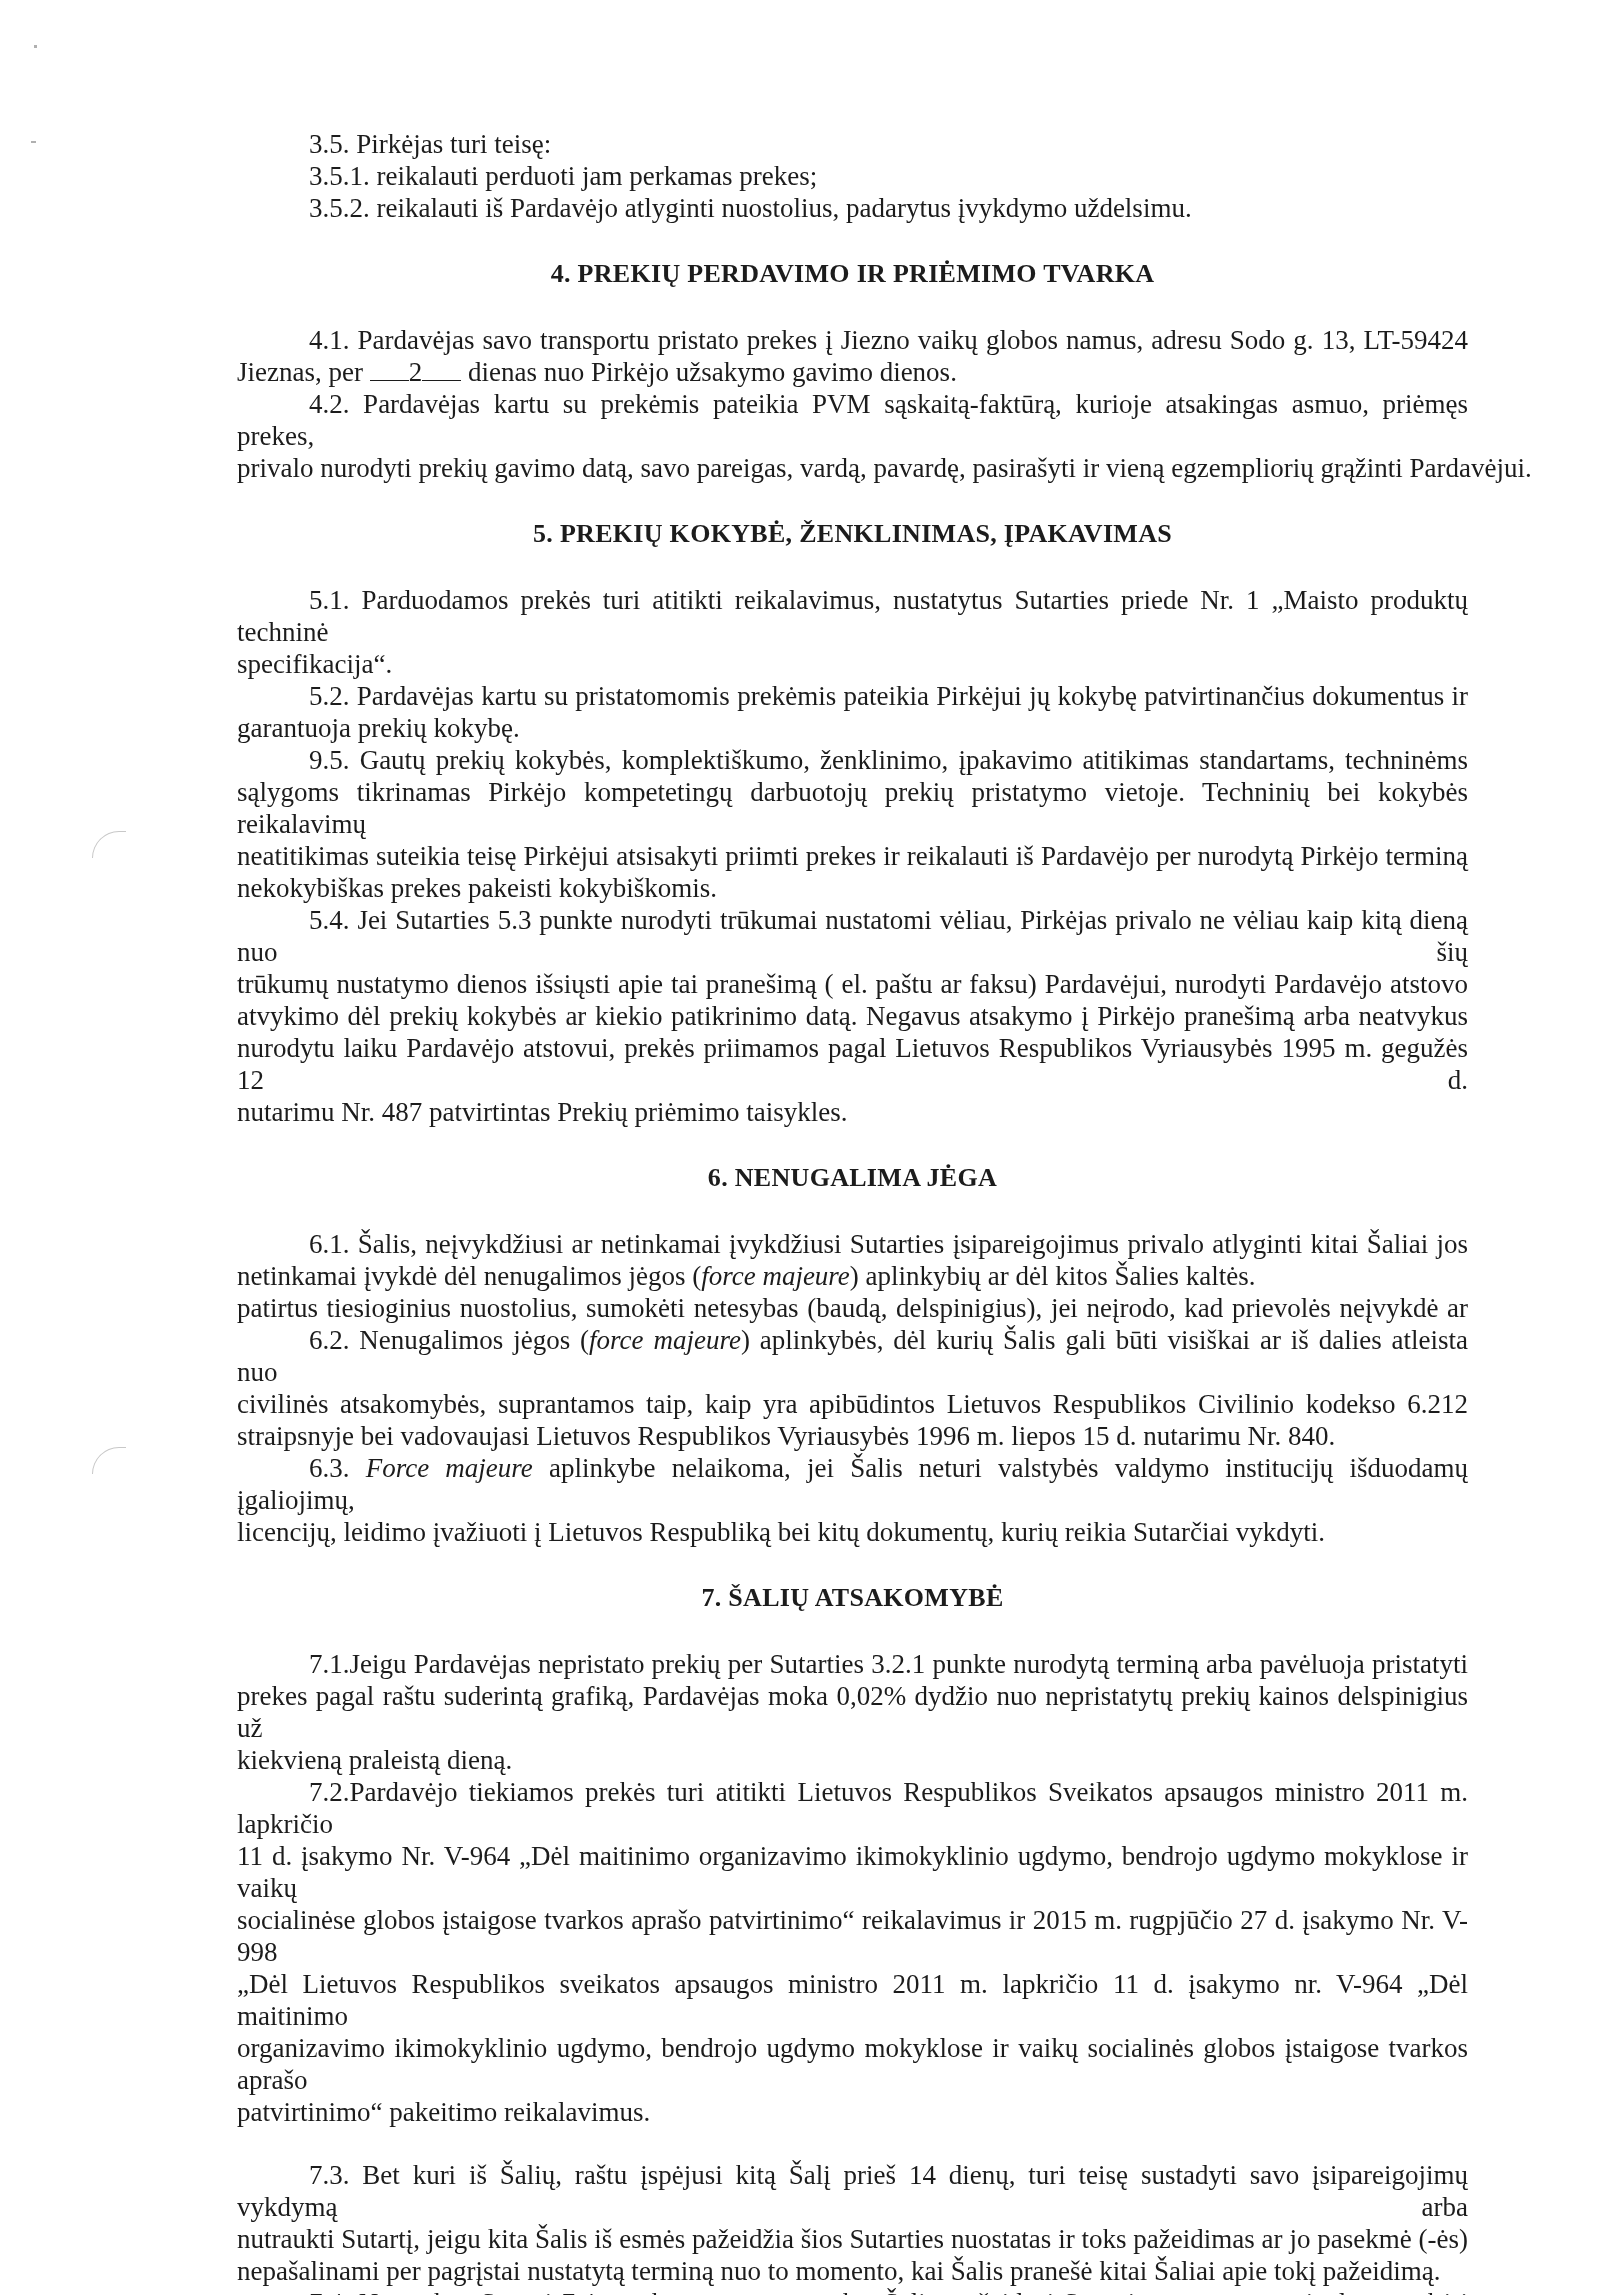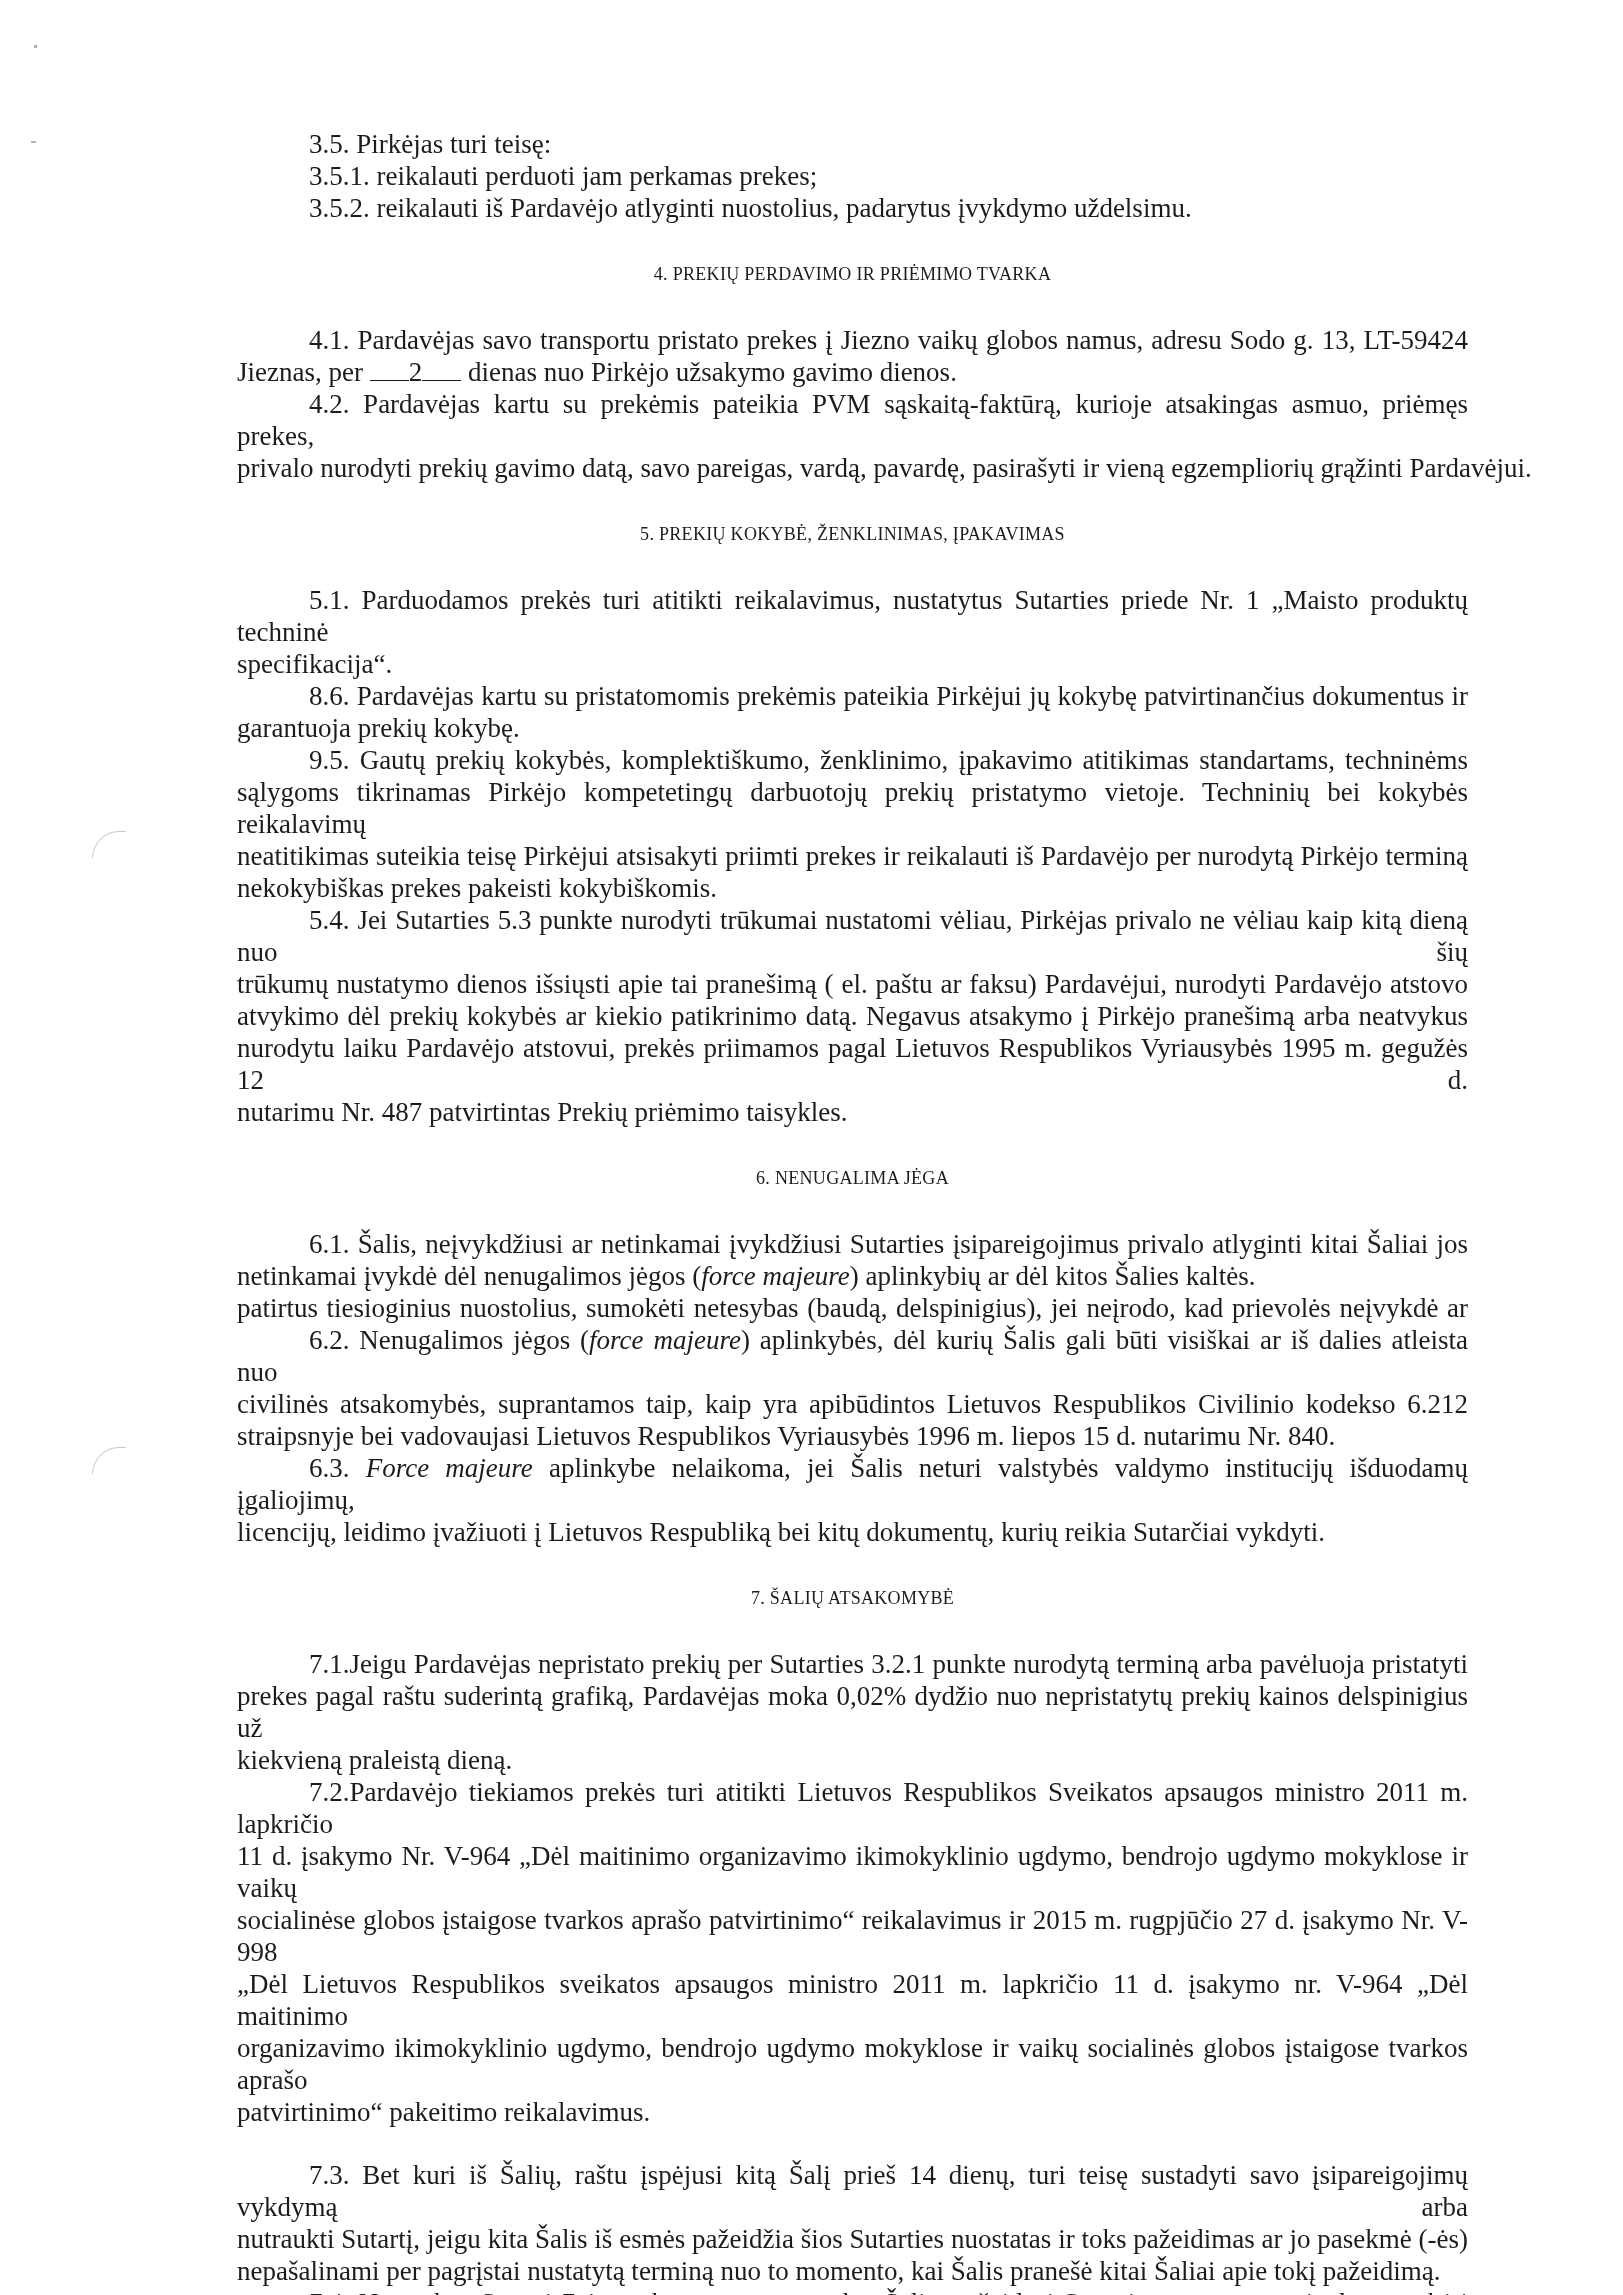--- a/index.html
+++ b/index.html
@@ -11,21 +11,21 @@
   }
   .content {
     position: absolute; left: 237px; top: 128px; width: 1231px;
     font-size: 27px; line-height: 32px;
   }
   .line { display: block; white-space: nowrap; }
   .just { text-align: justify; text-align-last: justify; white-space: normal; }
   .p { margin: 0; }
   .indent { text-indent: 72px; }
   .sec-title {
-    text-align: center; font-weight: normal; font-size: 18px;
+    text-align: center; font-weight: bold; font-size: 26px;
     margin: 34px 0 34px 0; letter-spacing: 0.3px;
   }
   .blank { display: inline-block; border-bottom: 1.3px solid #1c1c1c; width: 39px; height: 23.6px; vertical-align: baseline; }
   .blank-val { display: inline-block; text-align: center; }
   i { font-style: italic; }
   .margin-mark { position: absolute; border: 1.3px solid #c8c8c8; border-right: none; border-bottom: none; border-radius: 39px 0 0 0; width: 33px; height: 26px; }
   .dot { position: absolute; width: 2.6px; height: 2.6px; background: #b0b0b0; }
 </style>
 </head>
 <body>
@@ -52,21 +52,21 @@
         <span>Jieznas, per </span><span class="blank"></span><span class="blank-val">2</span><span class="blank"></span><span> dienas nuo Pirkėjo užsakymo gavimo dienos.</span>
       </p>
       <p class="p line just indent">4.2. Pardavėjas kartu su prekėmis pateikia PVM sąskaitą-faktūrą, kurioje atsakingas asmuo, priėmęs prekes,</p>
       <p class="p line">privalo nurodyti prekių gavimo datą, savo pareigas, vardą, pavardę, pasirašyti ir vieną egzempliorių grąžinti Pardavėjui.</p>
     </div>
 
     <div class="sec-title">5. PREKIŲ KOKYBĖ, ŽENKLINIMAS, ĮPAKAVIMAS</div>
     <div>
       <p class="p line just indent">5.1. Parduodamos prekės turi atitikti reikalavimus, nustatytus Sutarties priede Nr. 1 „Maisto produktų techninė</p>
       <p class="p line">specifikacija“.</p>
-      <p class="p line just indent">8.6. Pardavėjas kartu su pristatomomis prekėmis pateikia Pirkėjui jų kokybę patvirtinančius dokumentus ir</p>
+      <p class="p line just indent">5.2. Pardavėjas kartu su pristatomomis prekėmis pateikia Pirkėjui jų kokybę patvirtinančius dokumentus ir</p>
       <p class="p line">garantuoja prekių kokybę.</p>
       <p class="p line just indent">9.5. Gautų prekių kokybės, komplektiškumo, ženklinimo, įpakavimo atitikimas standartams, techninėms</p>
       <p class="p line just">sąlygoms tikrinamas Pirkėjo kompetetingų darbuotojų prekių pristatymo vietoje. Techninių bei kokybės reikalavimų</p>
       <p class="p line just">neatitikimas suteikia teisę Pirkėjui atsisakyti priimti prekes ir reikalauti iš Pardavėjo per nurodytą Pirkėjo terminą</p>
       <p class="p line">nekokybiškas prekes pakeisti kokybiškomis.</p>
       <p class="p line just indent">5.4. Jei Sutarties 5.3 punkte nurodyti trūkumai nustatomi vėliau, Pirkėjas privalo ne vėliau kaip kitą dieną nuo šių</p>
       <p class="p line just">trūkumų nustatymo dienos išsiųsti apie tai pranešimą ( el. paštu ar faksu) Pardavėjui, nurodyti Pardavėjo atstovo</p>
       <p class="p line just">atvykimo dėl prekių kokybės ar kiekio patikrinimo datą. Negavus atsakymo į Pirkėjo pranešimą arba neatvykus</p>
       <p class="p line just">nurodytu laiku Pardavėjo atstovui, prekės priimamos pagal Lietuvos Respublikos Vyriausybės 1995 m. gegužės 12 d.</p>
       <p class="p line">nutarimu Nr. 487 patvirtintas Prekių priėmimo taisykles.</p>

